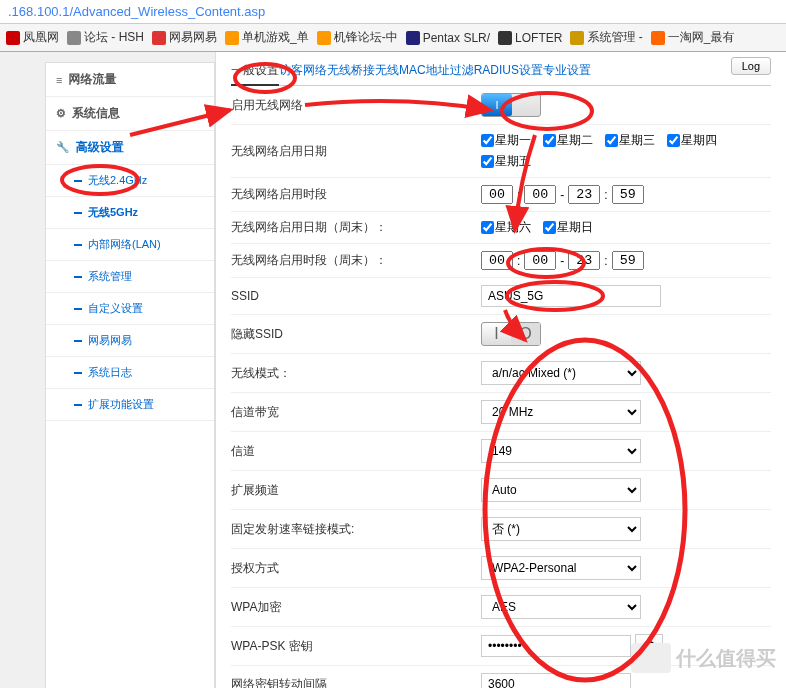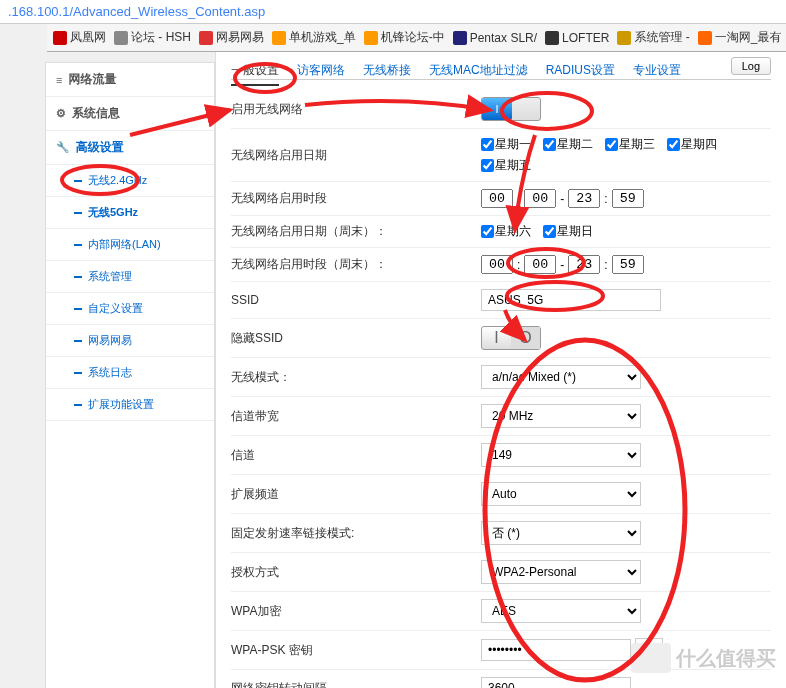--- a/index.html
+++ b/index.html
@@ -1,30 +1,30 @@
 <!DOCTYPE html>
 <html><head>
 <meta charset="utf-8">
 <style>
 * { box-sizing: border-box; margin: 0; padding: 0; font-family: "Microsoft YaHei", Arial, sans-serif; }
 body { background: #f0f0f0; width: 786px; height: 688px; overflow: hidden; position: relative; }
 .url-bar { background: #fff; border-bottom: 1px solid #ccc; padding: 4px 8px; font-size: 13px; color: #3b82f6; height: 24px; }
-.bookmarks { background: #f5f5f5; border-bottom: 1px solid #aaa; padding: 4px 6px; font-size: 12px; color: #333; display: flex; gap: 8px; height: 28px; align-items: center; margin-left: 47px; }
+.bookmarks { background: #f5f5f5; border-bottom: 1px solid #aaa; padding: 4px 6px; font-size: 12px; color: #333; display: flex; gap: 8px; height: 28px; align-items: center; }
 .bookmarks span { display: flex; align-items: center; gap: 3px; cursor: pointer; white-space: nowrap; }
 .bm-icon { width: 14px; height: 14px; display: inline-block; border-radius: 2px; }
 .main { display: flex; position: relative; }
 .sidebar { width: 170px; background: #fff; border: 1px solid #ddd; margin: 10px 0 0 45px; font-size: 12px; }
 .side-item { padding: 8px 10px; border-bottom: 1px solid #eee; color: #333; cursor: pointer; display: flex; align-items: center; gap: 6px; }
 .side-item.section { font-weight: bold; color: #555; }
 .side-item.active { color: #0066cc; font-weight: bold; }
 .side-sub { padding-left: 28px; font-size: 11px; color: #0066cc; }
 .side-sub.active { color: #0066cc; font-weight: bold; }
 .bullet { width: 8px; height: 2px; background: #0066cc; display: inline-block; }
 .content { flex: 1; background: #fff; border-left: 1px solid #ddd; padding: 10px 15px; position: relative; }
-.tabs { display: flex; gap: 18px; border-bottom: 1px solid #ccc; font-size: 12px; margin-bottom: 10px; }
+.tabs { display: flex; border-bottom: 1px solid #ccc; padding-bottom: 6px; font-size: 12px; }
 .tabs span { color: #0066cc; cursor: pointer; }
 .tabs span.active { color: #333; border-bottom: 2px solid #333; padding-bottom: 5px; margin-bottom: -7px; }
 .log-btn { position: absolute; right: 15px; top: 5px; background: linear-gradient(#fff,#eee); border: 1px solid #bbb; padding: 2px 10px; font-size: 11px; border-radius: 3px; cursor: pointer; }
 .form-row { display: flex; align-items: center; padding: 7px 0; border-bottom: 1px solid #eee; font-size: 12px; }
 .form-label { width: 250px; color: #333; }
 .form-ctrl { flex: 1; display: flex; align-items: center; gap: 4px; flex-wrap: wrap; }
 .toggle { width: 60px; height: 24px; background: linear-gradient(#eee,#ddd); border: 1px solid #999; border-radius: 3px; position: relative; }
 .toggle-on { width: 30px; height: 22px; background: linear-gradient(#5bf,#06c); position: absolute; left: 0; top: 0; color: #fff; font-size: 11px; text-align: center; line-height: 22px; border-radius: 2px; }
 .toggle-off { width: 60px; height: 24px; background: linear-gradient(#fff,#ddd); border: 1px solid #999; border-radius: 3px; display: flex; }
 .toggle-off div { flex: 1; text-align: center; line-height: 22px; font-size: 16px; color: #666; }

